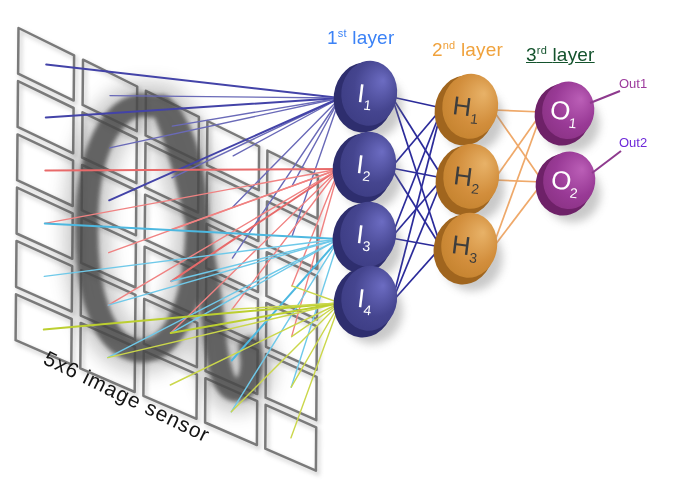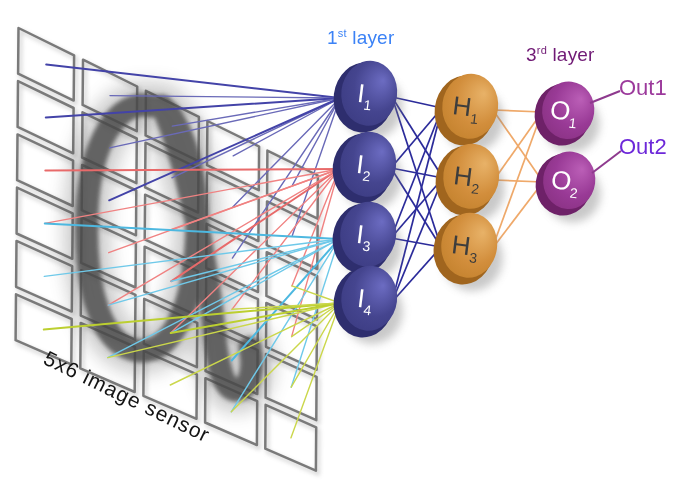--- a/index.html
+++ b/index.html
@@ -6,21 +6,21 @@
   body{
     width:681px;height:496px;overflow:hidden;background:#ffffff;
     font-family:"Liberation Sans", sans-serif;
     position:relative;
   }
   #stage{position:absolute;left:0;top:0;width:681px;height:496px;}
   svg{position:absolute;left:0;top:0;}
   .lbl{position:absolute;white-space:nowrap;line-height:1;}
   .layer-lbl{font-size:19px;letter-spacing:0.2px;}
   .layer-lbl sup{font-size:11px;}
-  .out-lbl{font-size:22px;}
+  .out-lbl{font-size:13px;}
   [data-name="layer-label-1"]{left:327px;top:28px;}
   [data-name="layer-label-2"]{left:432px;top:40px;}
   [data-name="layer-label-3"]{left:526px;top:45px;}
   [data-name="out-label-1"]{left:619px;top:77px;}
   [data-name="out-label-2"]{left:619px;top:136px;}
   [data-name="sensor-label"]{
     left:50px;top:347px;font-size:21px;letter-spacing:1px;color:#141414;
     transform:rotate(26deg);transform-origin:left top;
   }
 </style>
@@ -247,20 +247,21 @@
         <text x="565" y="190" text-anchor="middle" font-size="26" fill="#ffffff" font-family="&quot;Liberation Sans&quot;, sans-serif" data-name="node-label">O<tspan dy="7" font-size="14">2</tspan></text>
       </g>
       <g data-name="output-pointer-lines" stroke="#8e3a8e" stroke-width="2">
         <line x1="590" y1="103" x2="620" y2="91" data-name="output-pointer-line"></line>
         <line x1="592" y1="173" x2="621" y2="151" data-name="output-pointer-line"></line>
       </g>
     </svg>
 
   <div class="lbl layer-lbl" data-name="layer-label-1" style="color: #3b82f6;"><span data-name="layer-1-ordinal">1</span><sup data-name="layer-1-ordinal-suffix">st</sup> <span data-name="layer-1-word">layer</span></div>
 
-
-  <div class="lbl layer-lbl" data-name="layer-label-3" style="color: #701a75;"><span data-name="layer-3-ordinal">3</span><sup data-name="layer-3-ordinal-suffix">rd</sup> <span data-name="layer-3-word">layer</span></div>
+  <div class="lbl layer-lbl" data-name="layer-label-2" style="color: rgb(240, 162, 60);"><span data-name="layer-2-ordinal">2</span><sup data-name="layer-2-ordinal-suffix">nd</sup> <span data-name="layer-2-word">layer</span></div>
+
+  <div class="lbl layer-lbl" data-name="layer-label-3" style="color: #14532d; text-decoration: underline;"><span data-name="layer-3-ordinal">3</span><sup data-name="layer-3-ordinal-suffix">rd</sup> <span data-name="layer-3-word">layer</span></div>
 
   <div class="lbl out-lbl" data-name="out-label-1" style="color: rgb(156, 58, 156);">Out1</div>
   <div class="lbl out-lbl" data-name="out-label-2" style="color: #6d28d9;">Out2</div>
 
   <div class="lbl" data-name="sensor-label">5x6 image sensor</div>
 </div>
 
 </body></html>

